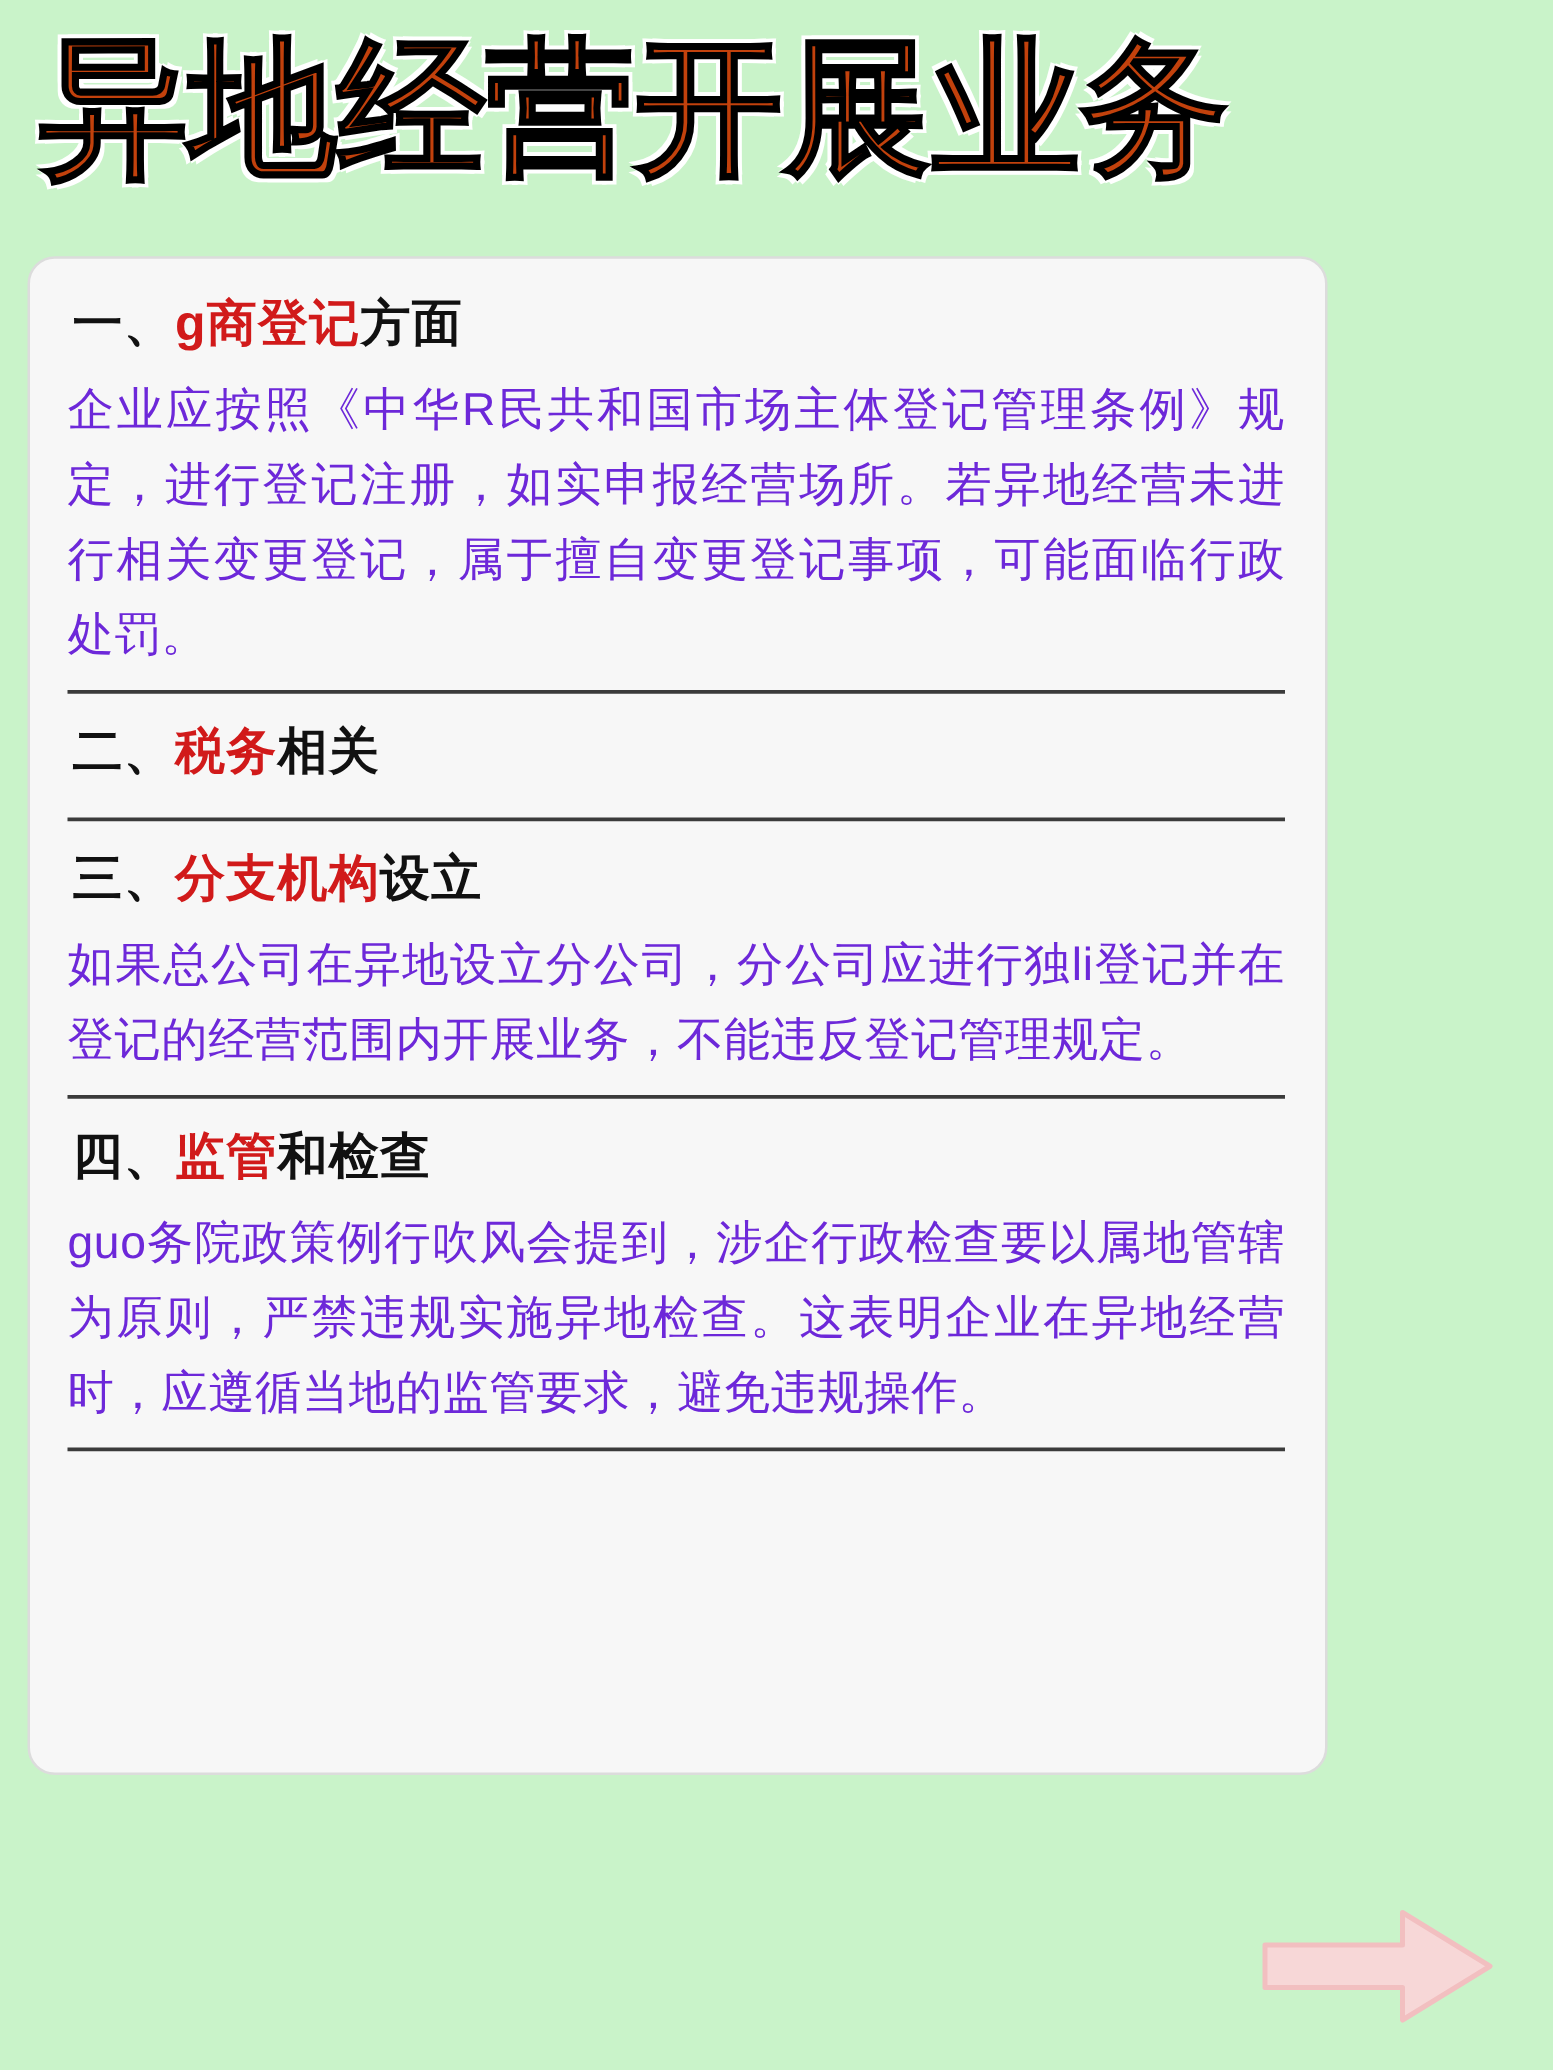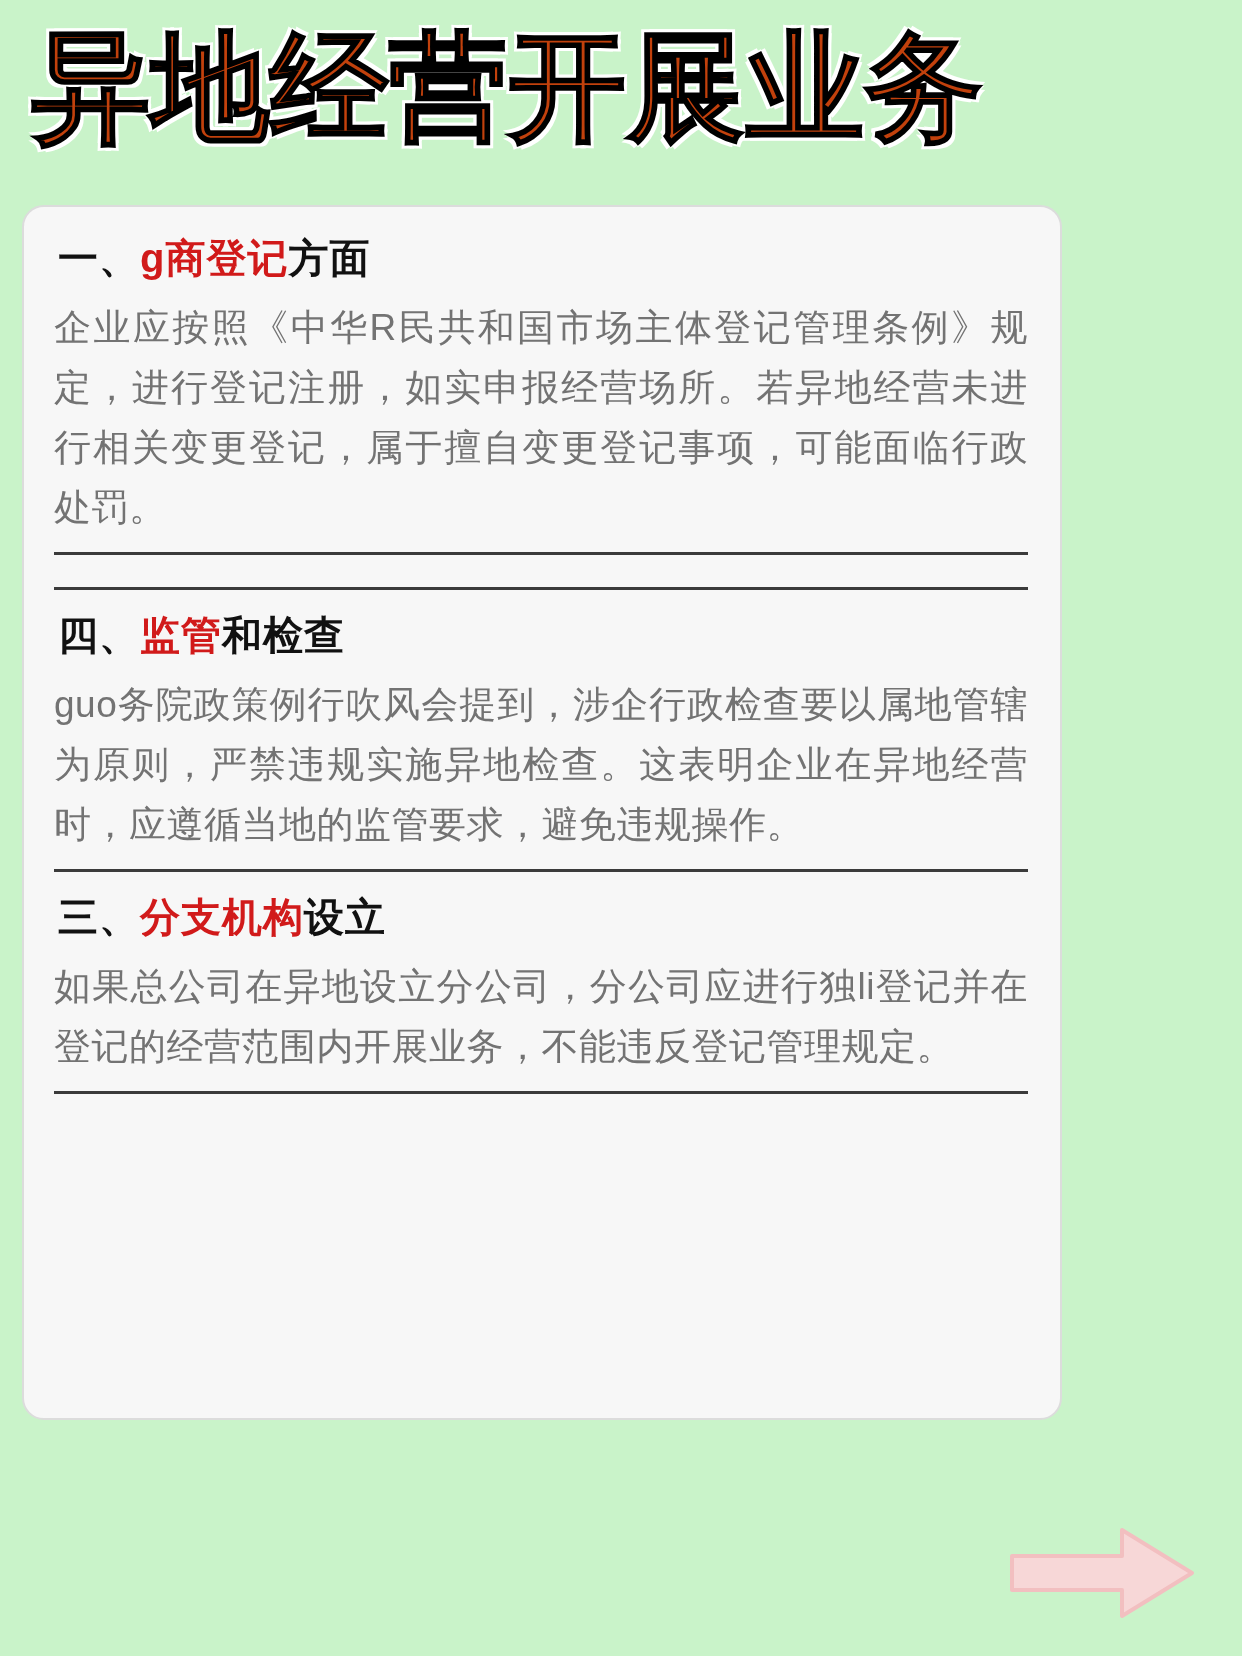--- a/index.html
+++ b/index.html
@@ -64,21 +64,21 @@
   }
   .sec-head .num {
     color: #111;
   }
   .sec-head .hl {
     color: #d11a1a;
   }
   .sec-body {
     font-size: 37px;
     line-height: 1.62;
-    color: #737373;
+    color: #6d28d9;
     margin: 0;
     text-align: justify;
     letter-spacing: 0.5px;
   }
   .tail {
     height: 46px;
   }
   .arrow-wrap {
     position: absolute;
     right: 40px;
@@ -100,34 +100,37 @@
   <div class="card">
 
     <div class="section">
       <div class="sec-head">
         <span class="num">一、</span><span class="hl">g商登记</span><span>方面</span>
       </div>
       <p class="sec-body">企业应按照《中华R民共和国市场主体登记管理条例》规定，进行登记注册，如实申报经营场所。若异地经营未进行相关变更登记，属于擅自变更登记事项，可能面临行政处罚。</p>
     </div>
 
     <div class="section">
+      <div class="sec-head">
+        <span class="num">二、</span><span class="hl">税务</span><span>相关</span>
+      </div>
+    </div>
+
+    <div class="section">
+      <div class="sec-head">
+        <span class="num">三、</span><span class="hl">分支机构</span><span>设立</span>
+      </div>
+      <p class="sec-body">如果总公司在异地设立分公司，分公司应进行独li登记并在登记的经营范围内开展业务，不能违反登记管理规定。</p>
     </div>
 
     <div class="section plain-end">
       <div class="sec-head">
         <span class="num">四、</span><span class="hl">监管</span><span>和检查</span>
       </div>
       <p class="sec-body">guo务院政策例行吹风会提到，涉企行政检查要以属地管辖为原则，严禁违规实施异地检查。这表明企业在异地经营时，应遵循当地的监管要求，避免违规操作。</p>
-    </div>
-
-    <div class="section">
-      <div class="sec-head">
-        <span class="num">三、</span><span class="hl">分支机构</span><span>设立</span>
-      </div>
-      <p class="sec-body">如果总公司在异地设立分公司，分公司应进行独li登记并在登记的经营范围内开展业务，不能违反登记管理规定。</p>
     </div>
 
     <div class="tail"></div>
   </div>
 
   <div class="arrow-wrap">
     <svg width="200" height="110" viewBox="0 0 200 110" aria-hidden="true">
       <path d="M10 38 H120 V12 L190 55 L120 98 V72 H10 Z" fill="#f7d7d7" stroke="#f2bfc0" stroke-width="4" stroke-linejoin="round"></path>
     </svg>
   </div>

